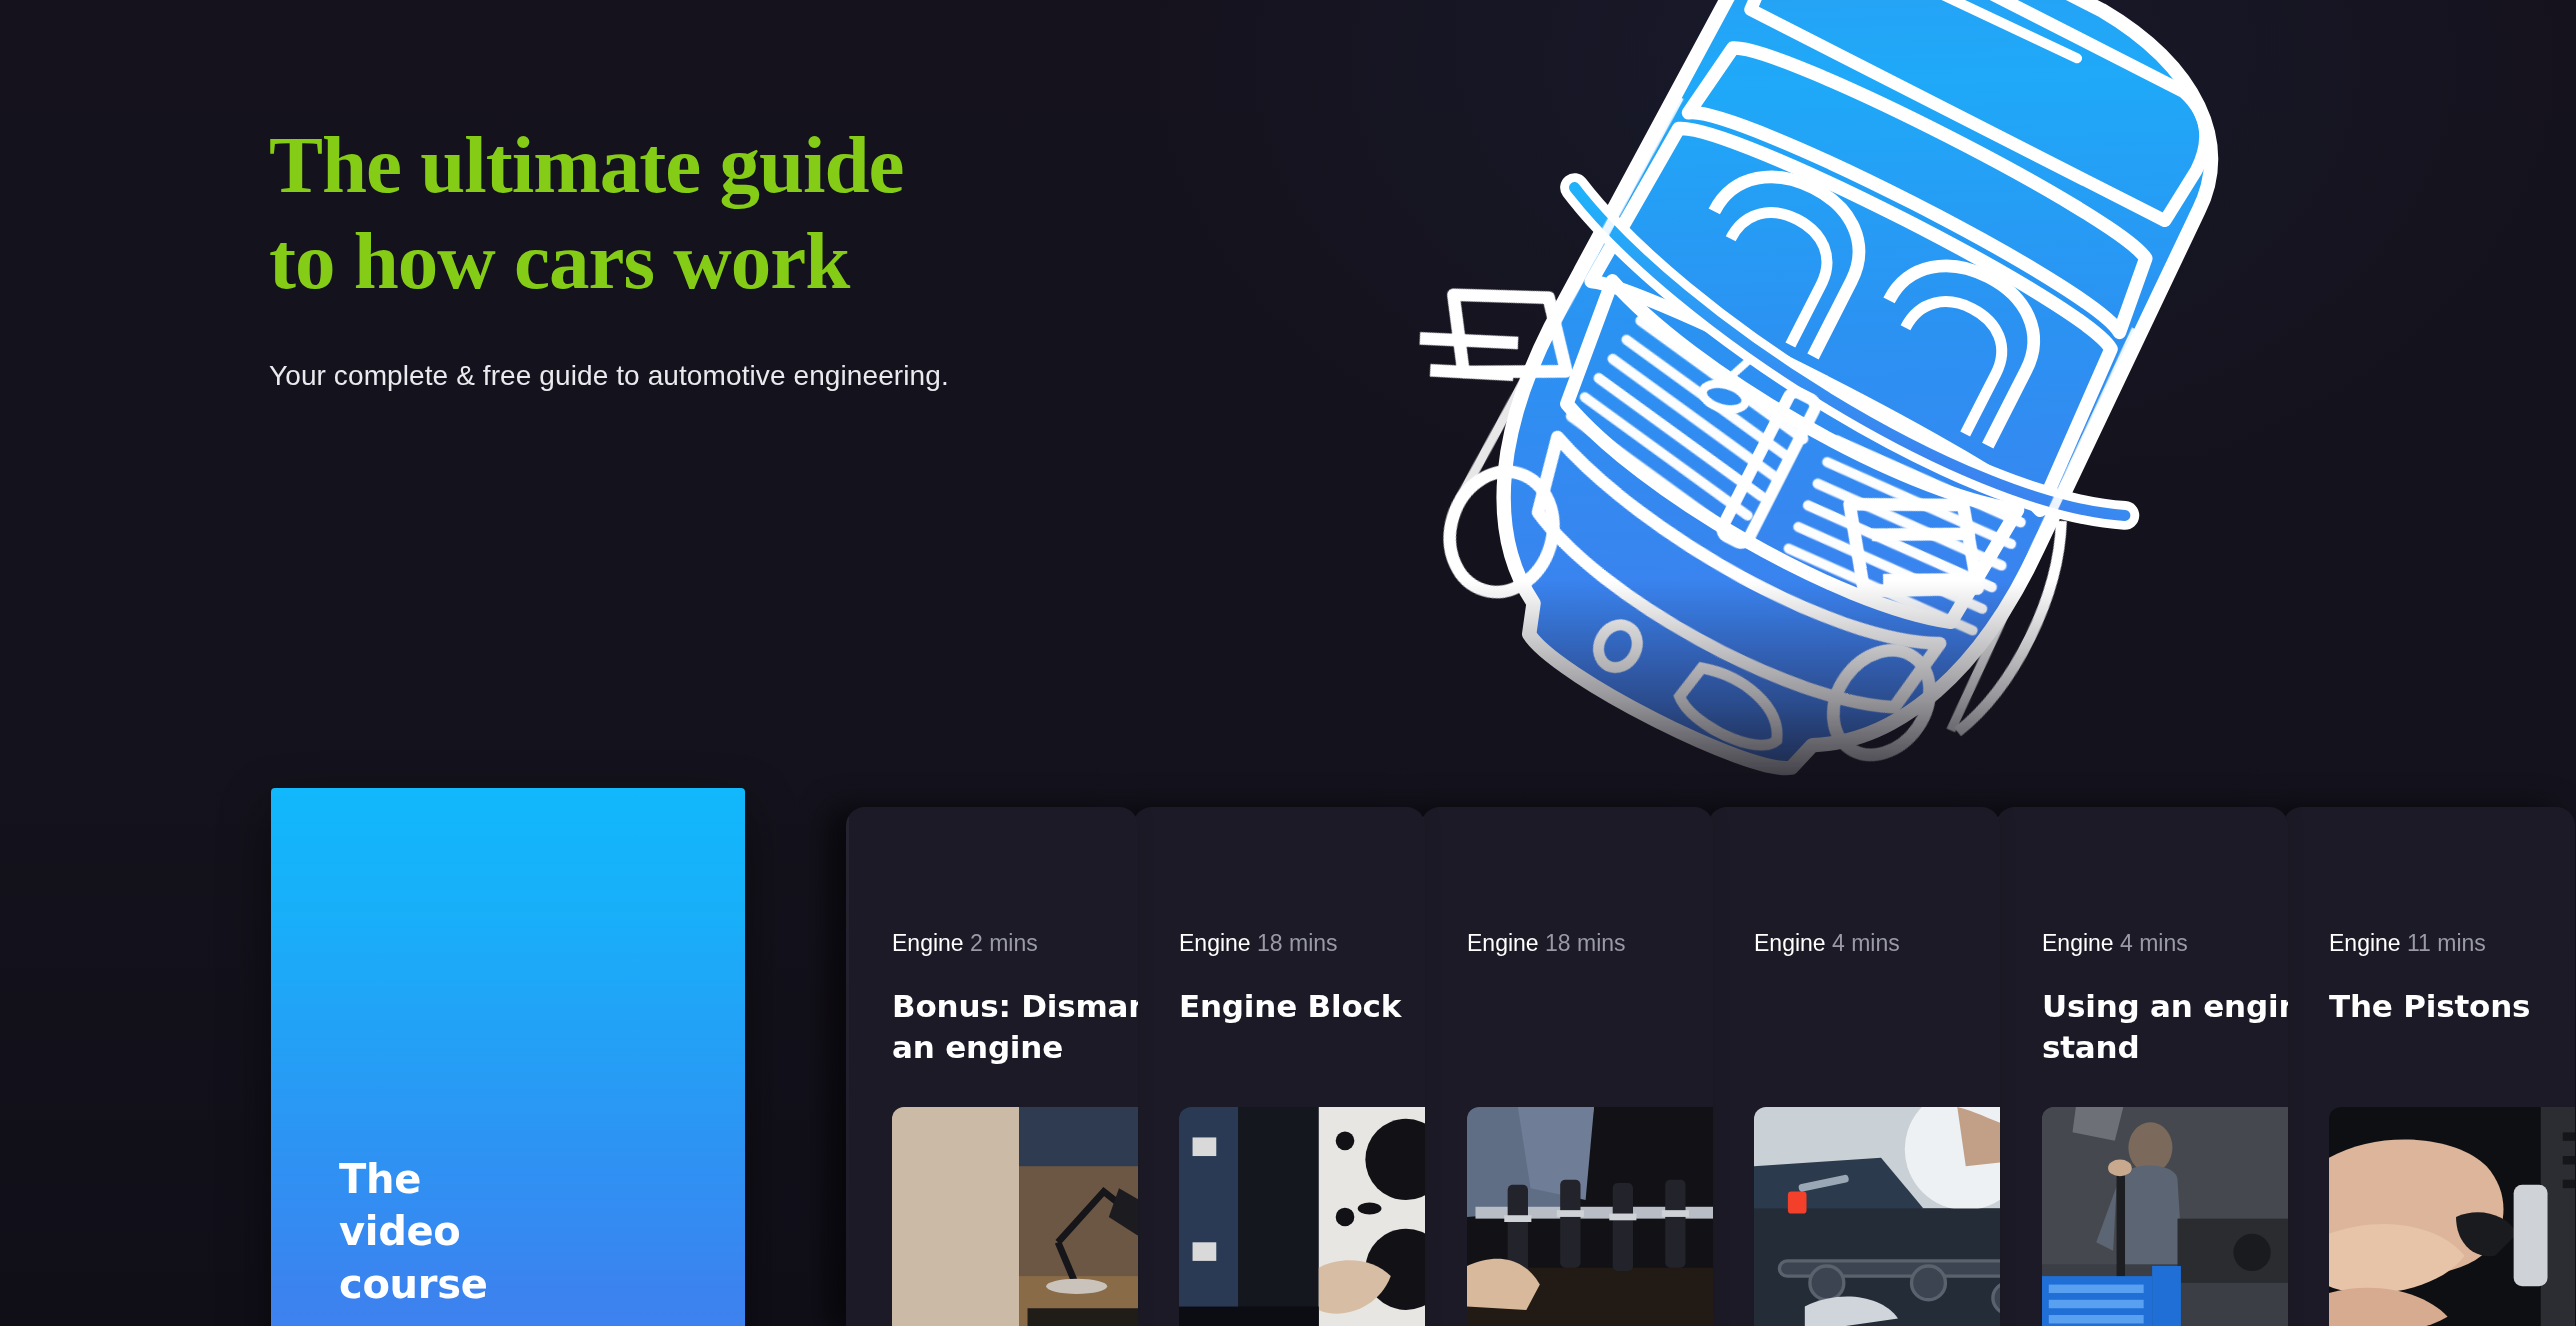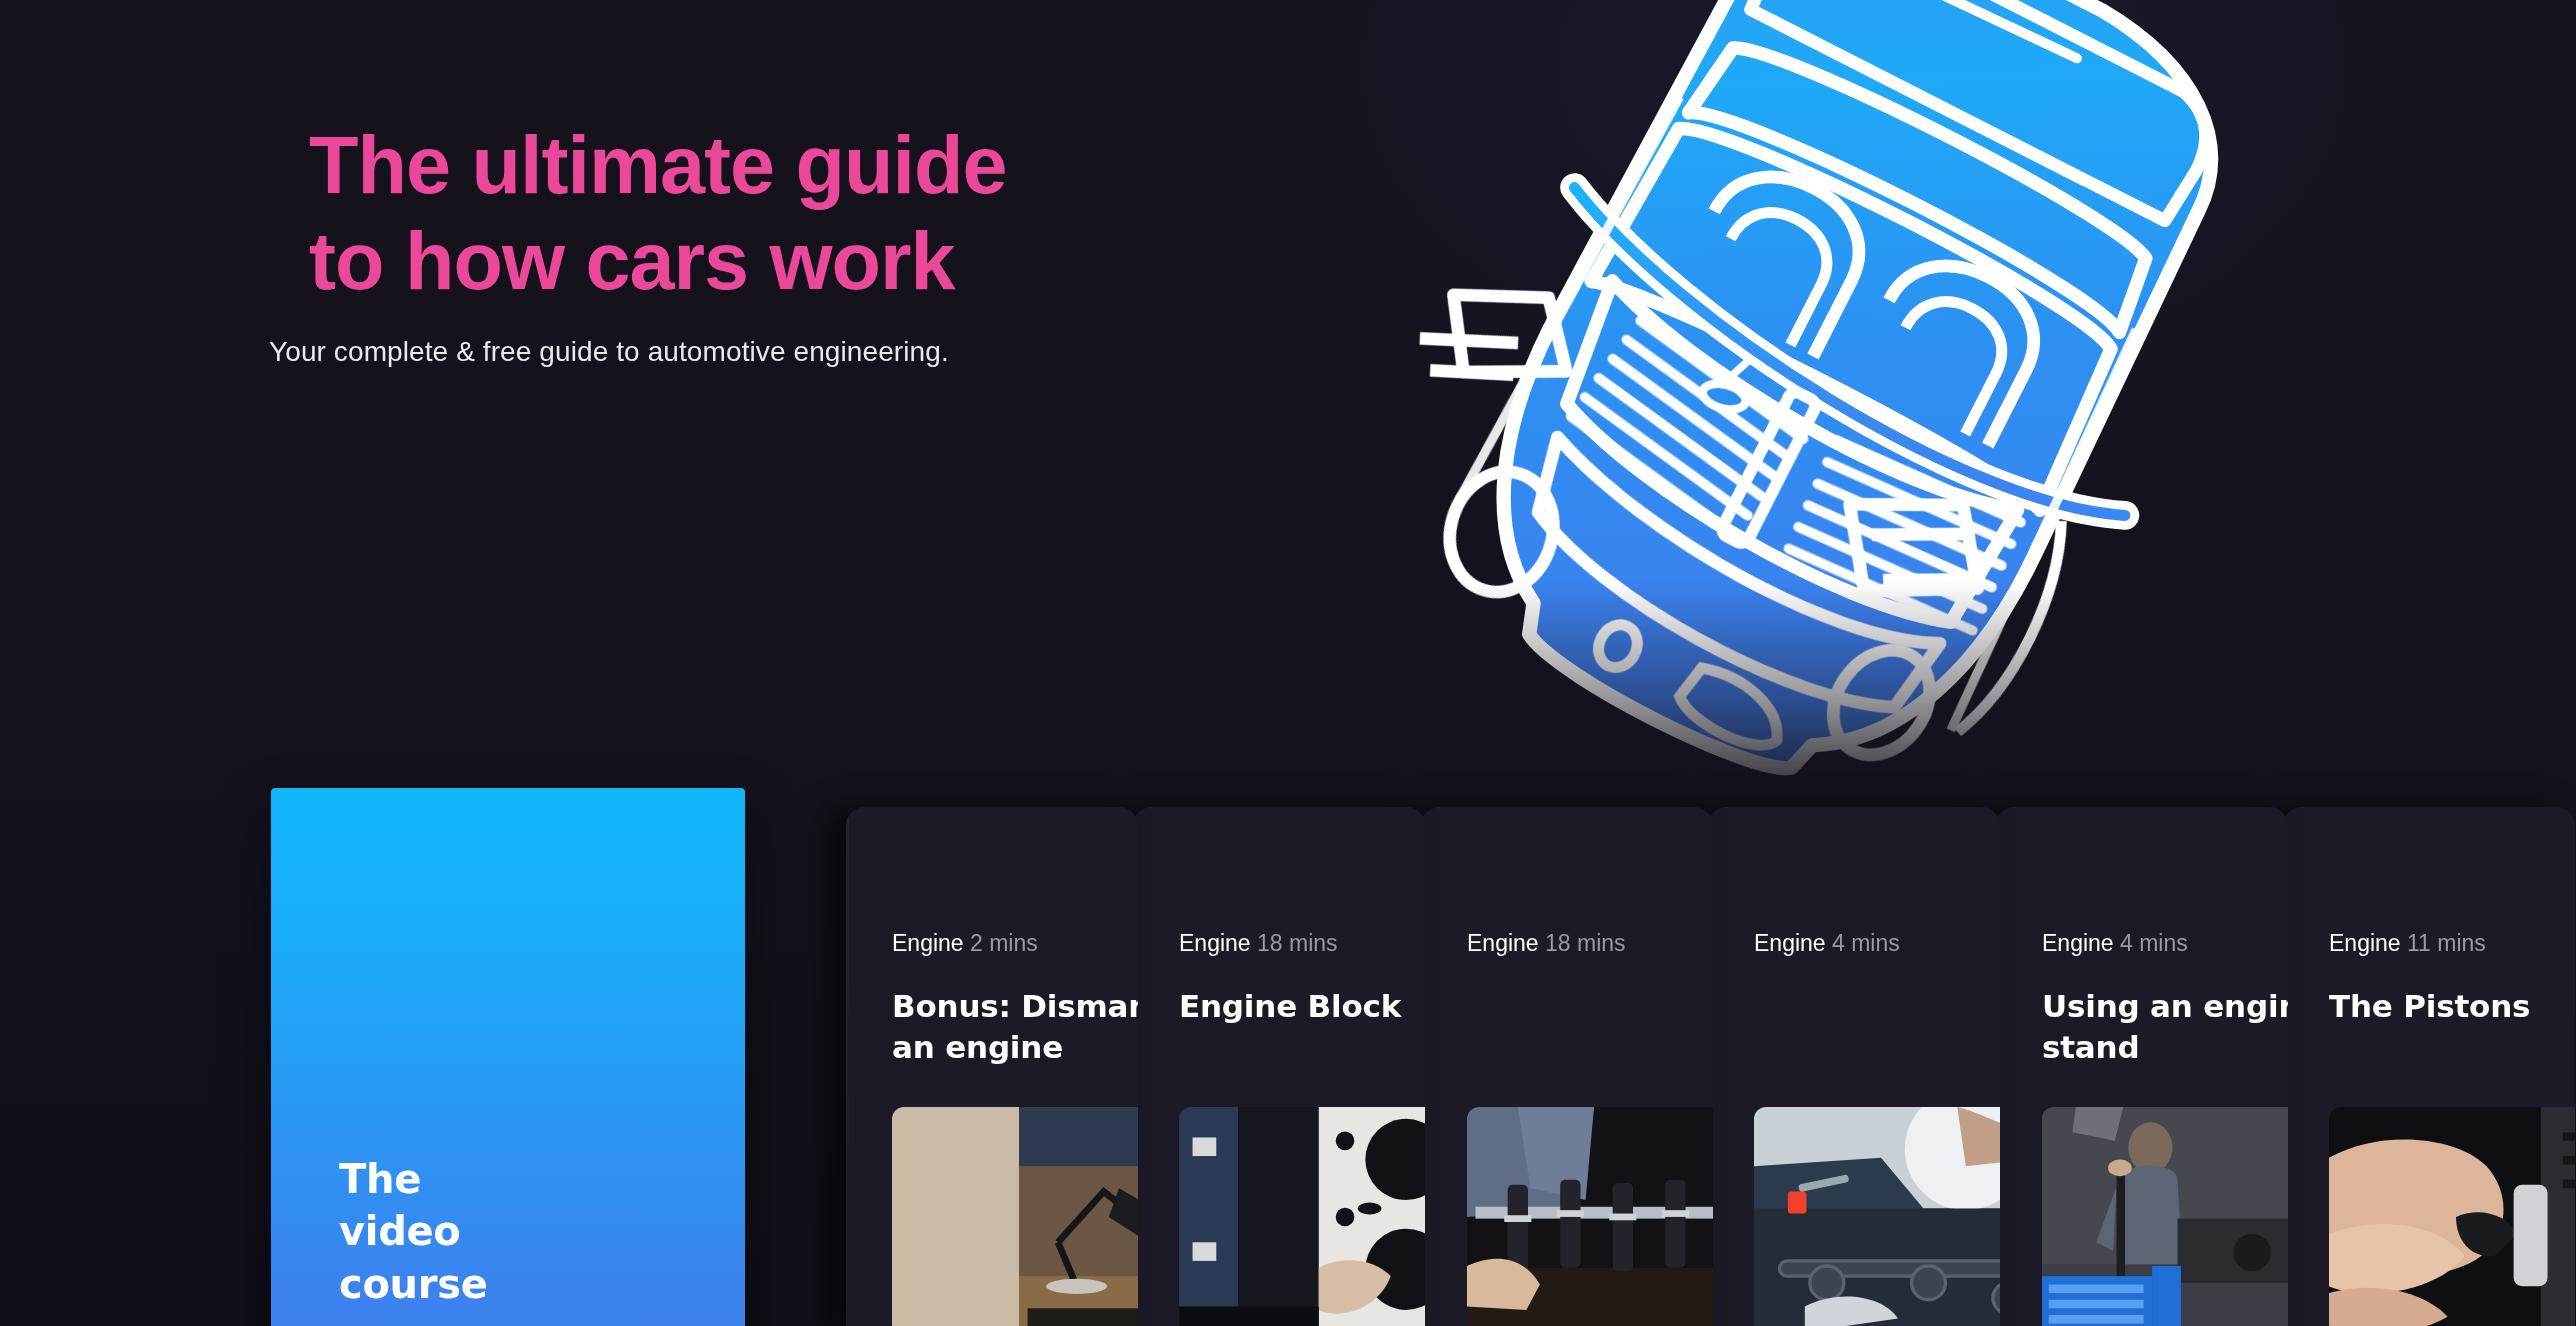--- a/index.html
+++ b/index.html
@@ -25,27 +25,26 @@
     position:absolute;
     left:269px; top:118px;
     z-index:4;
     width:1015px;
   }
   .hero h1{
     font-size:81px;
     line-height:1.18;
     font-weight:700;
     letter-spacing:-1px;
-    color:#ec4899;
+    color:#84cc16;
     white-space:pre-line;
-    font-family:Liberation Sans, sans-serif;
-    margin-left:40px;
+    font-family:Liberation Serif, serif;
   }
   .hero p{
-    margin-top:27px;
+    margin-top:51px;
     font-size:28px;
     font-weight:400;
     color:#e9e9ee;
     letter-spacing:0.1px;
   }
 
   
   .car-wrap{
     position:absolute;
     left:1319px; top:-34px;

